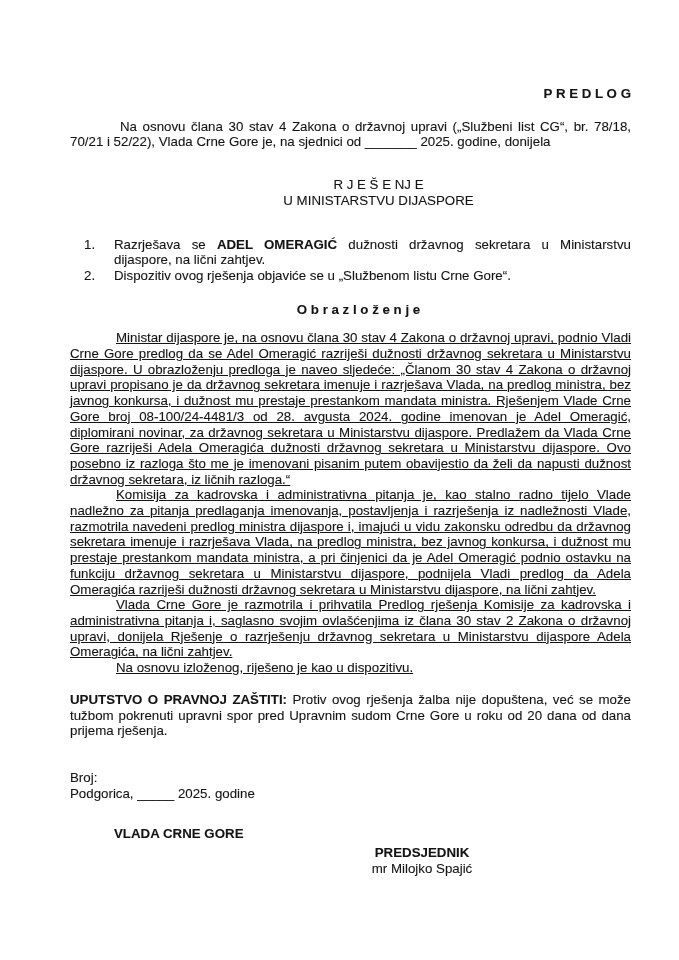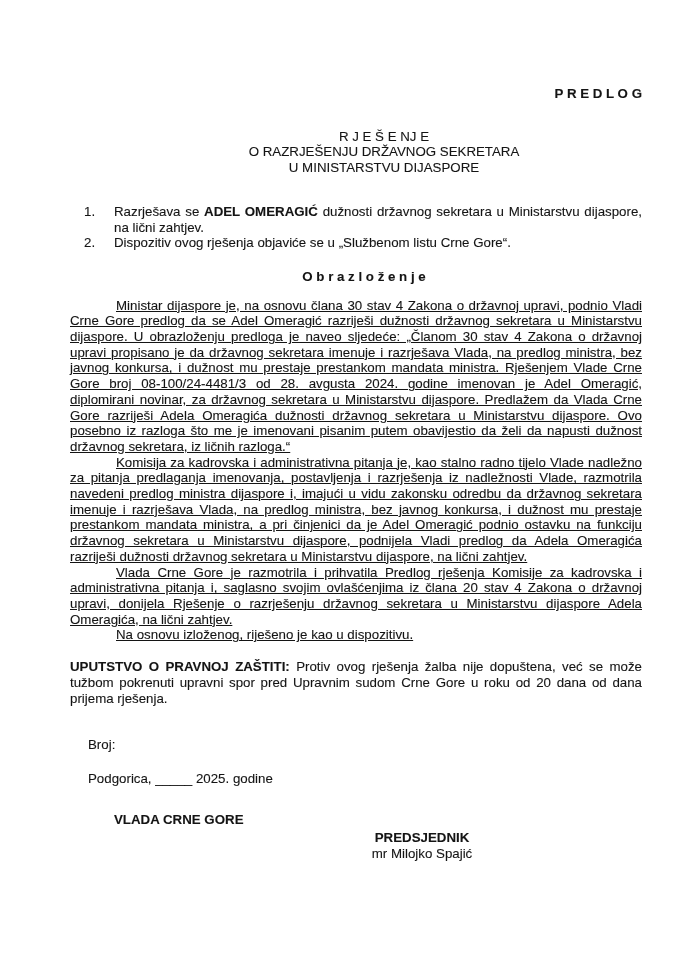--- a/index.html
+++ b/index.html
@@ -3,21 +3,21 @@
 <meta charset="utf-8">
 <style>
   html, body { margin: 0; padding: 0; background: #ffffff; }
   body {
     width: 679px; height: 960px;
     font-family: "Liberation Sans", sans-serif;
     font-size: 13.3px; line-height: 15.7px;
     color: #141414; overflow: hidden;
     -webkit-text-stroke: 0.1px #141414;
   }
-  .page { box-sizing: border-box; width: 679px; height: 876px; padding: 86px 37px 0 70px; }
+  .page { box-sizing: border-box; width: 679px; height: 876px; padding: 86px 48px 0 70px; }
 
   .predlog { text-align: right; font-weight: bold; }
 
   .intro { margin: 17px 0 0 0; text-align: justify; text-indent: 50px; }
 
   .title-block { margin: 27px 0 0 56px; text-align: center; font-weight: normal; }
 
   ol.decision-list { margin: 28px 0 0 0; padding: 0 0 0 44px; list-style: none; }
   ol.decision-list li { position: relative; text-align: justify; }
   ol.decision-list .num { position: absolute; left: -30px; top: 0; width: 24px; text-align: left; }
@@ -25,56 +25,56 @@
 
   .reason-heading { margin: 18px 0 0 16px; text-align: center; font-weight: bold; }
 
   .body-text { margin-top: 13px; text-decoration: underline; }
   .body-text p { margin: 0; text-align: justify; text-indent: 46px; }
 
   .legal { margin: 16px 0 17px 0; text-align: justify; }
   .legal .label { font-weight: bold; }
 
   .ref-block { margin-top: 31px; }
-  .ref-block div { margin: 18px; }
+  .ref-block div { margin: 0; }
 
   .gov-line { margin: 25px 0 0 44px; text-align: left; font-weight: bold; }
 
   .signer { margin: 3px 0 0 252px; width: 200px; text-align: center; }
   .signer .signer-title { font-weight: bold; }
 </style>
 </head>
 <body>
 
 <div class="page">
 
   <div class="predlog">P R E D L O G</div>
 
+  <p class="intro">Na osnovu člana 30 stav 4 Zakona o državnoj upravi („Službeni list CG“, br. 78/18, 70/21 i 52/22), Vlada Crne Gore je, na sjednici od _______ 2025. godine, donijela</p>
 
   <div class="title-block">
     <div>R J E Š E NJ E</div>
-    <div>O RAZRJEŠENJU DRŽAVNOG SEKRETARA</div>
     <div>U MINISTARSTVU DIJASPORE</div>
   </div>
 
   <ol class="decision-list">
     <li>
       <span class="num">1.</span><span>Razrješava se </span><span class="bold">ADEL OMERAGIĆ</span><span> dužnosti državnog sekretara u Ministarstvu dijaspore, na lični zahtjev.</span>
     </li>
     <li>
       <span class="num">2.</span><span>Dispozitiv ovog rješenja objaviće se u „Službenom listu Crne Gore“.</span><span class="bold"></span><span></span>
     </li>
   </ol>
 
   <div class="reason-heading">O b r a z l o ž e n j e</div>
 
   <div class="body-text">
     <p>Ministar dijaspore je, na osnovu člana 30 stav 4 Zakona o državnoj upravi, podnio Vladi Crne Gore predlog da se Adel Omeragić razriješi dužnosti državnog sekretara u Ministarstvu dijaspore. U obrazloženju predloga je naveo sljedeće: „Članom 30 stav 4 Zakona o državnoj upravi propisano je da državnog sekretara imenuje i razrješava Vlada, na predlog ministra, bez javnog konkursa, i dužnost mu prestaje prestankom mandata ministra. Rješenjem Vlade Crne Gore broj 08-100/24-4481/3 od 28. avgusta 2024. godine imenovan je Adel Omeragić, diplomirani novinar, za državnog sekretara u Ministarstvu dijaspore. Predlažem da Vlada Crne Gore razriješi Adela Omeragića dužnosti državnog sekretara u Ministarstvu dijaspore. Ovo posebno iz razloga što me je imenovani pisanim putem obavijestio da želi da napusti dužnost državnog sekretara, iz ličnih razloga.“</p>
     <p>Komisija za kadrovska i administrativna pitanja je, kao stalno radno tijelo Vlade nadležno za pitanja predlaganja imenovanja, postavljenja i razrješenja iz nadležnosti Vlade, razmotrila navedeni predlog ministra dijaspore i, imajući u vidu zakonsku odredbu da državnog sekretara imenuje i razrješava Vlada, na predlog ministra, bez javnog konkursa, i dužnost mu prestaje prestankom mandata ministra, a pri činjenici da je Adel Omeragić podnio ostavku na funkciju državnog sekretara u Ministarstvu dijaspore, podnijela Vladi predlog da Adela Omeragića razriješi dužnosti državnog sekretara u Ministarstvu dijaspore, na lični zahtjev.</p>
-    <p>Vlada Crne Gore je razmotrila i prihvatila Predlog rješenja Komisije za kadrovska i administrativna pitanja i, saglasno svojim ovlašćenjima iz člana 20 stav 4 Zakona o državnoj upravi, donijela Rješenje o razrješenju državnog sekretara u Ministarstvu dijaspore Adela Omeragića, na lični zahtjev.</p>
+    <p>Vlada Crne Gore je razmotrila i prihvatila Predlog rješenja Komisije za kadrovska i administrativna pitanja i, saglasno svojim ovlašćenjima iz člana 30 stav 2 Zakona o državnoj upravi, donijela Rješenje o razrješenju državnog sekretara u Ministarstvu dijaspore Adela Omeragića, na lični zahtjev.</p>
     <p>Na osnovu izloženog, riješeno je kao u dispozitivu.</p>
   </div>
 
   <p class="legal">
     <span class="label">UPUTSTVO O PRAVNOJ ZAŠTITI:</span><span> Protiv ovog rješenja žalba nije dopuštena, već se može tužbom pokrenuti upravni spor pred Upravnim sudom Crne Gore u roku od 20 dana od dana prijema rješenja.</span>
   </p>
 
   <div class="ref-block">
     <div>Broj:</div>
     <div>Podgorica, _____ 2025. godine</div>

